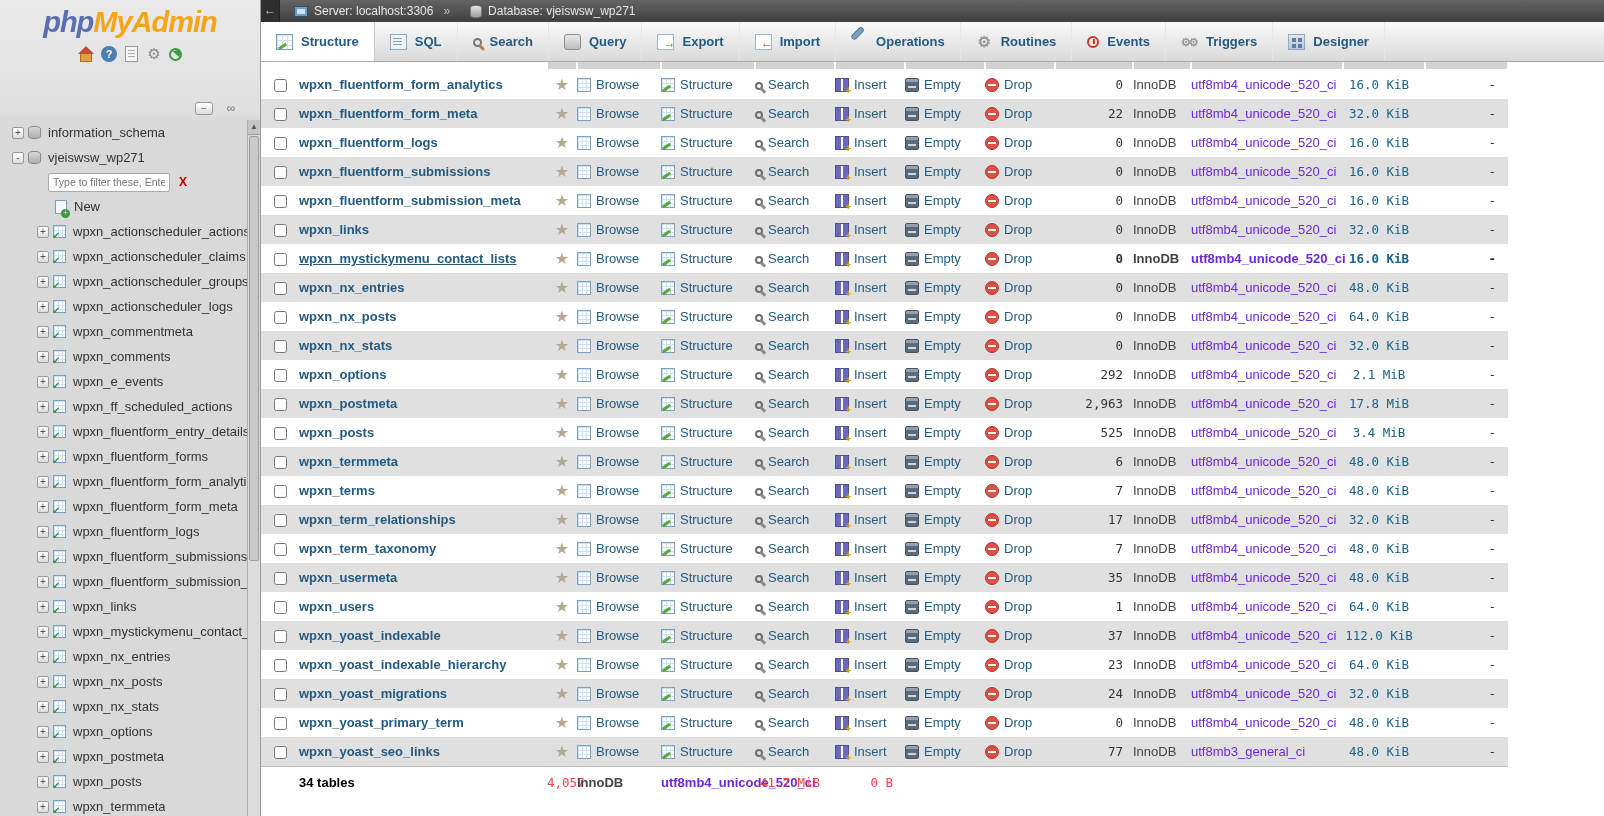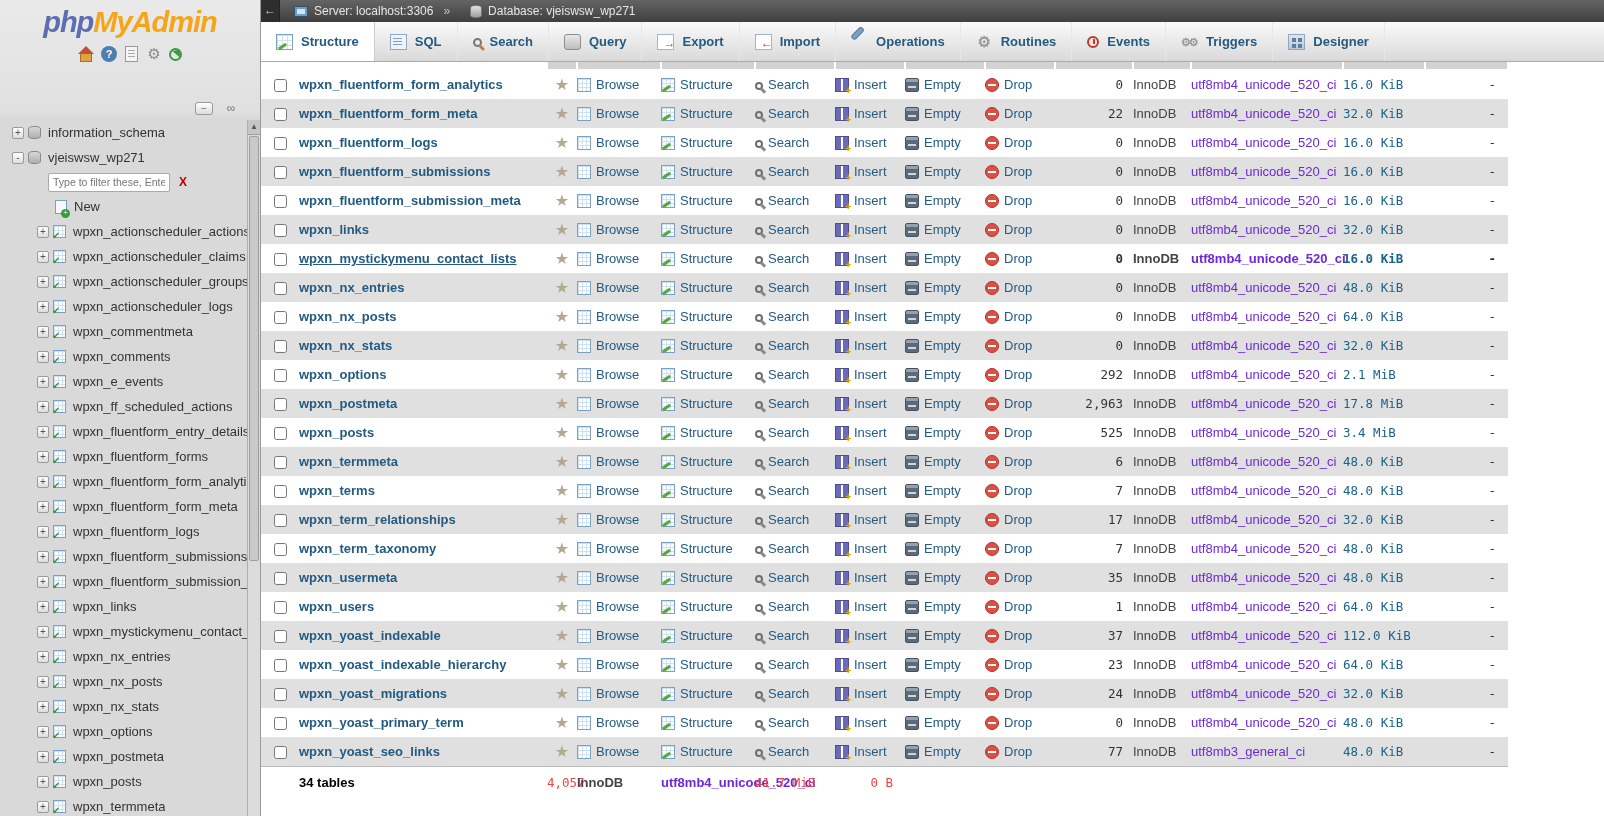--- a/index.html
+++ b/index.html
@@ -111,21 +111,21 @@
   .ai-insert { background:linear-gradient(90deg,#6a6ab8 0 5px,#fff 5px 7px,#6a6ab8 7px 12px,#fff 12px); border:1px solid #4d4d94; }
   .ai-insert::after { content:"+"; position:absolute; right:-3px; bottom:-5px; color:#d9a400; font-size:10px; font-weight:bold; }
   .ai-empty { background:linear-gradient(#93a1b0 0 3px,#5c6b7a 3px); border:1px solid #45525e; border-radius:2px; }
   .ai-empty::after { content:""; position:absolute; left:2px; top:7px; right:2px; height:2px; background:#cfd6dd; }
   .ai-drop { background:#dd5044; border-radius:50%; border:1px solid #b23228; }
   .ai-drop::after { content:""; position:absolute; left:2px; top:5px; width:8px; height:2px; background:#fff; }
   .mono { font-family:"DejaVu Sans Mono", monospace; font-size:12.5px; color:#333; }
   .cell-rows { text-align:right; padding-right:10px; }
   .cell-engine { color:#444; }
   .cell-coll { color:#6d28d9; }
-  .cell-size { text-align:left; padding-right:10px; color:#19638c; }
+  .cell-size { text-align:center; padding-right:10px; color:#19638c; }
   .cell-size .mono { color:#19638c; }
   .cell-oh { text-align:right; padding-right:12px; color:#444; }
   #tfoot { height:31px; align-items:center; font-size:13px; font-weight:bold; color:#000; border-top:1px solid #bbb; background:#fff; }
   #tfoot .mono { font-weight:normal; color:#ef4444; }
   .sum-label { grid-column:3 / span 7; }
 </style>
 </head>
 <body>
 
 <div id="sidebar">

